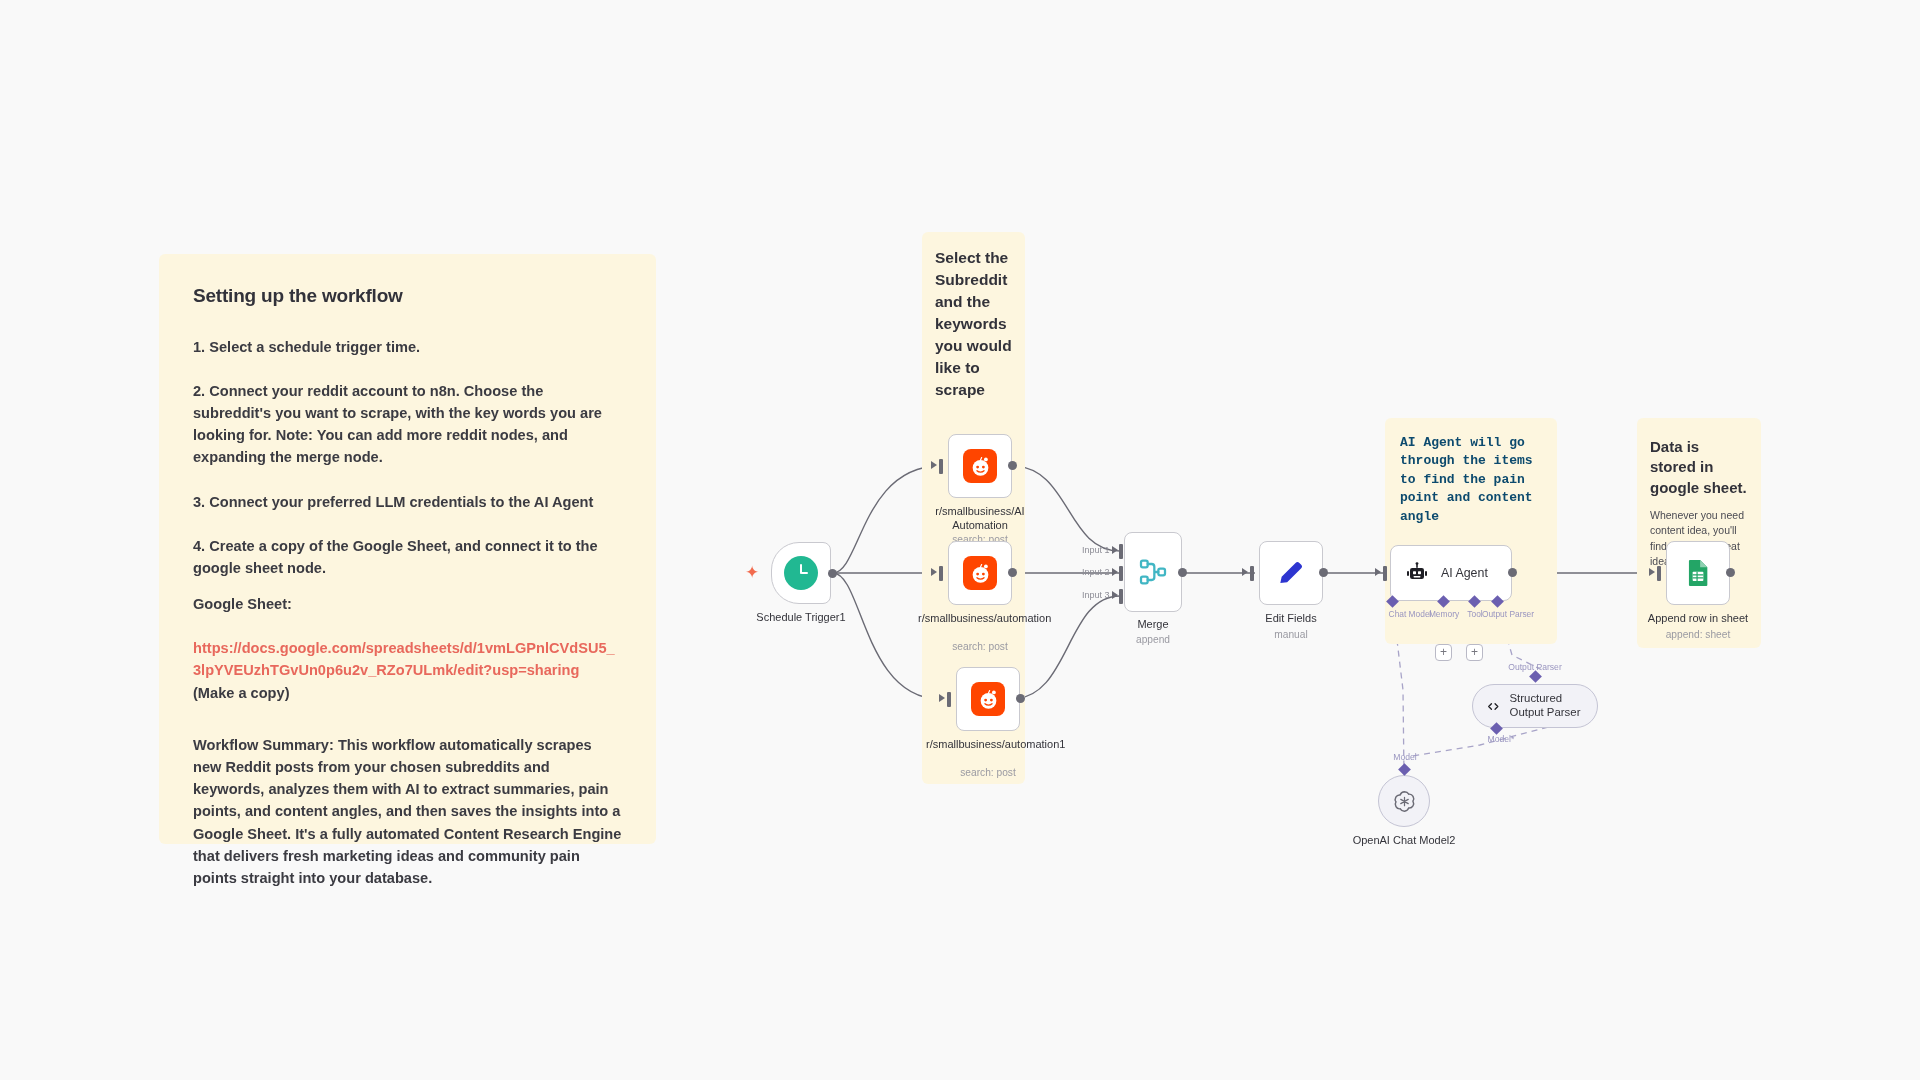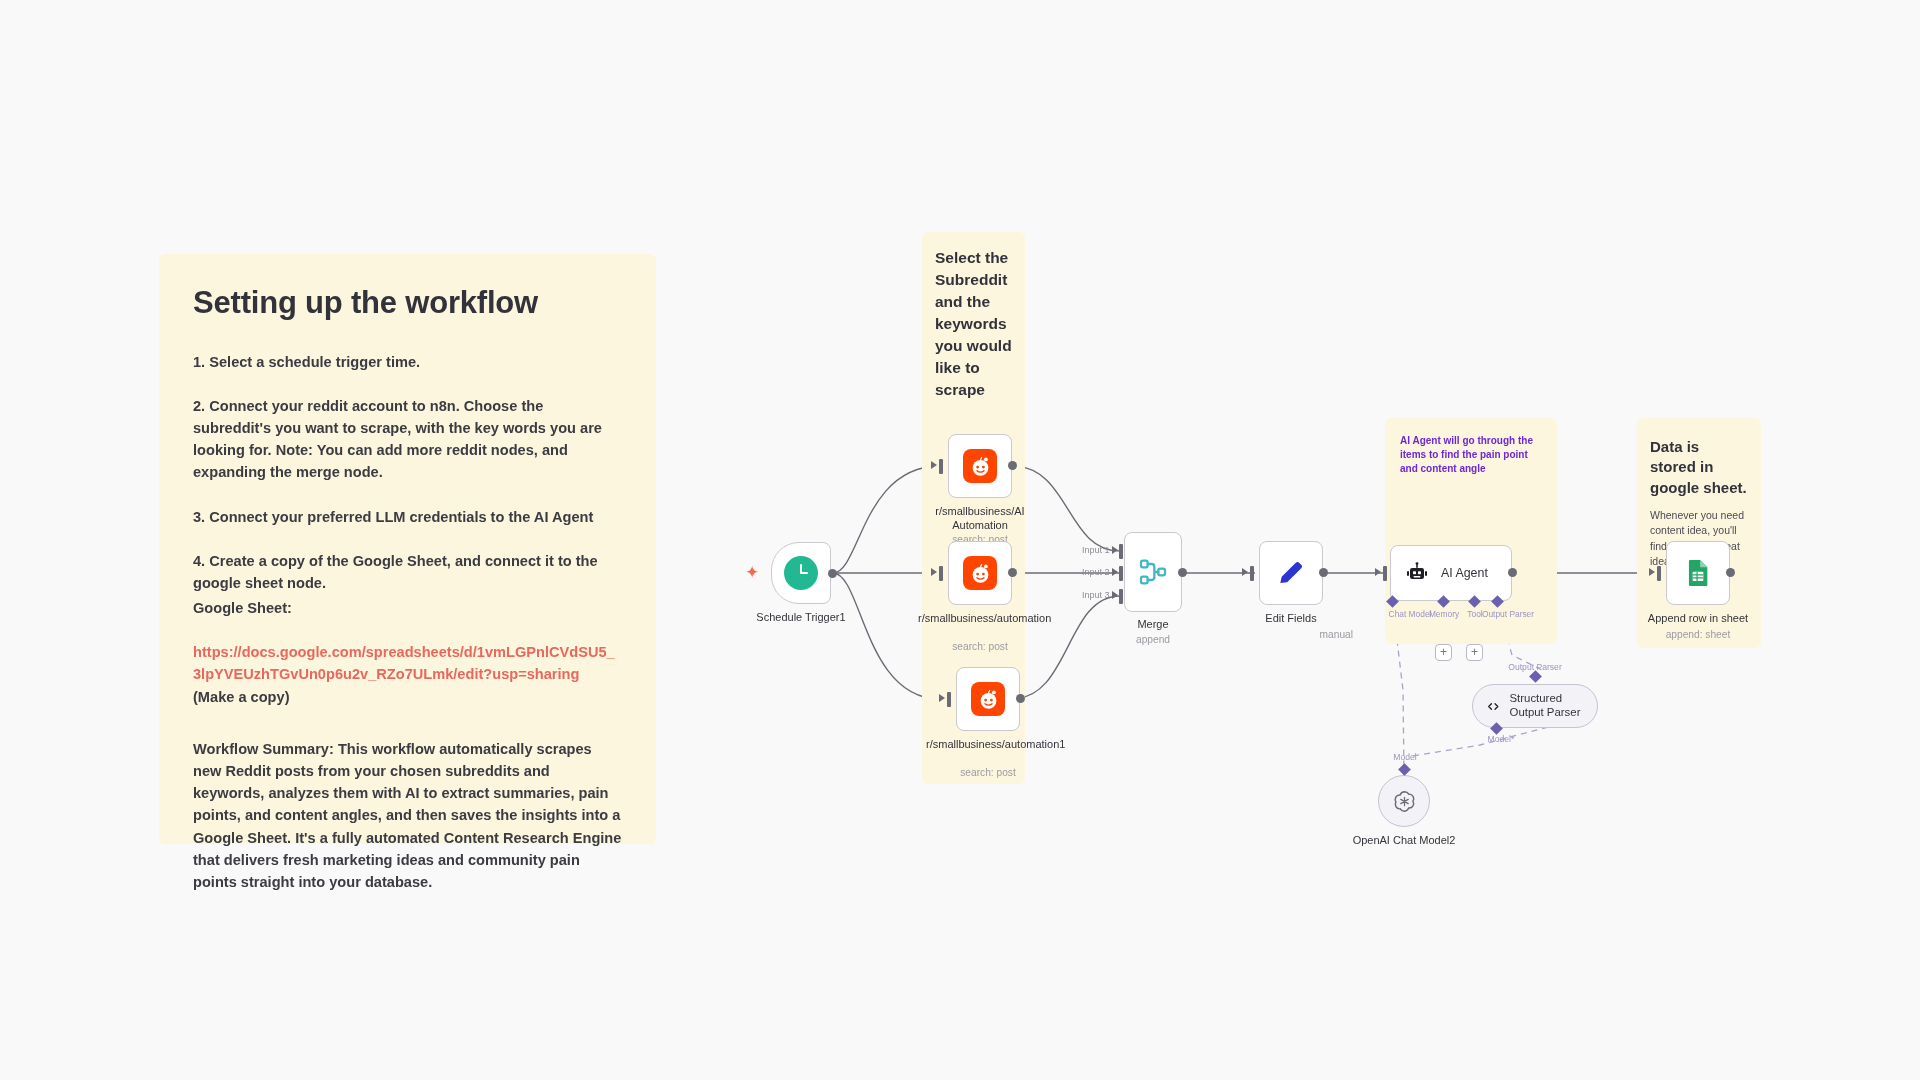--- a/index.html
+++ b/index.html
@@ -16,21 +16,21 @@
     position: absolute;
     background: #fdf6df;
     border-radius: 6px;
     box-sizing: border-box;
   }
   .sticky-main {
     left: 159px; top: 254px; width: 497px; height: 590px;
     padding: 30px 34px;
   }
   .sticky-title {
-    font-size: 31px; font-weight: bold; color: #32323a;
+    font-size: 19px; font-weight: bold; color: #32323a;
     letter-spacing: -0.2px; margin: 0 0 28px 0; line-height: 1.25;
   }
   .sticky-p {
     font-size: 14.6px; font-weight: bold; color: #3b3b42;
     line-height: 1.52; margin: 0 0 22px 0;
   }
   .sticky-link {
     color: #e8685c; font-weight: bold; font-size: 14.6px;
     line-height: 1.52; word-break: break-all; text-decoration: none;
   }
@@ -46,21 +46,21 @@
   }
   .sticky-sub .h {
     font-size: 15.5px; font-weight: bold; color: #32323a; line-height: 1.42; margin: 0;
   }
 
   .sticky-agent {
     left: 1385px; top: 418px; width: 172px; height: 226px;
     padding: 16px 15px;
   }
   .sticky-agent .h {
-    font-size: 10px; font-weight: bold; color: #6d28d9; line-height: 1.42; margin: 0;
+    font-size: 13px; font-weight: bold; color: #0c4a6e; line-height: 1.42; margin: 0; font-family: Liberation Mono, monospace;
   }
 
   .sticky-sheet {
     left: 1637px; top: 418px; width: 124px; height: 230px;
     padding: 15px 13px;
   }
   .sticky-sheet .h {
     font-size: 15px; font-weight: bold; color: #32323a; line-height: 1.36; margin: 4px 0 10px 0;
   }
   .sticky-sheet .sub {
@@ -219,21 +219,21 @@
 
     <path d="M 1444 607 L 1444 645" stroke="#a8a4c8" stroke-width="1.3" fill="none"></path>
     <path d="M 1475 607 L 1475 645" stroke="#a8a4c8" stroke-width="1.3" fill="none"></path>
   </svg>
 
   <div class="sticky sticky-main">
     <div class="sticky-title">Setting up the workflow</div>
     <div class="sticky-p">1. Select a schedule trigger time.</div>
     <div class="sticky-p">2. Connect your reddit account to n8n. Choose the subreddit's you want to scrape, with the key words you are looking for. Note: You can add more reddit nodes, and expanding the merge node.</div>
     <div class="sticky-p">3. Connect your preferred LLM credentials to the AI Agent</div>
-    <div class="sticky-p" style="margin-bottom:3px">4. Create a copy of the Google Sheet, and connect it to the google sheet node.</div>
+    <div class="sticky-p" style="margin-bottom:14px">4. Create a copy of the Google Sheet, and connect it to the google sheet node.</div>
     <div class="sticky-p" style="">Google Sheet:</div>
     <div class="link-block">
       <a class="sticky-link" href="#">https://docs.google.com/spreadsheets/d/1vmLGPnlCVdSU5_3lpYVEUzhTGvUn0p6u2v_RZo7ULmk/edit?usp=sharing</a>
       <span class="sticky-p" style="margin:0;display:inline">(Make a copy)</span>
     </div>
     <div class="sticky-summary">Workflow Summary: This workflow automatically scrapes new Reddit posts from your chosen subreddits and keywords, analyzes them with AI to extract summaries, pain points, and content angles, and then saves the insights into a Google Sheet. It's a fully automated Content Research Engine that delivers fresh marketing ideas and community pain points straight into your database.</div>
   </div>
 
   <div class="sticky sticky-sub">
     <div class="h">Select the Subreddit and the keywords you would like to scrape</div>
@@ -343,21 +343,21 @@
   <div class="node" style="left:1259px; top:541px;">
     <div class="in-bar" style="left:-9px; top:25px;"></div>
     <div class="in-arrow" style="left:-17px; top:27px;"></div>
     <div class="nbox">
       <svg width="32" height="32" viewBox="0 0 24 24" aria-hidden="true">
         <path d="M4 19.5l1-4.6L15.4 4.5a2 2 0 0 1 2.9 0l1.2 1.2a2 2 0 0 1 0 2.9L9.1 19l-5.1.5z" fill="#2d35d0"></path>
       </svg>
     </div>
     <div class="dot-out" style="left:60px; top:27px;"></div>
     <div class="nlabel" style="left:32px; top:70px;">Edit Fields</div>
-    <div class="nsub" style="left:32px; top:88px;text-align:right;">manual</div>
+    <div class="nsub" style="left:32px; top:88px;">manual</div>
   </div>
 
   <div class="node" style="left:1390px; top:545px;">
     <div class="in-bar" style="left:-7px; top:21px;"></div>
     <div class="in-arrow" style="left:-15px; top:23px;"></div>
     <div class="agent-box">
       <svg width="24" height="24" viewBox="0 0 24 24" aria-hidden="true">
         <rect x="5" y="7" width="14" height="11" rx="2.2" fill="#1e1e24"></rect>
         <rect x="8" y="10.2" width="3" height="3" rx="0.6" fill="#fff"></rect>
         <rect x="13" y="10.2" width="3" height="3" rx="0.6" fill="#fff"></rect>

